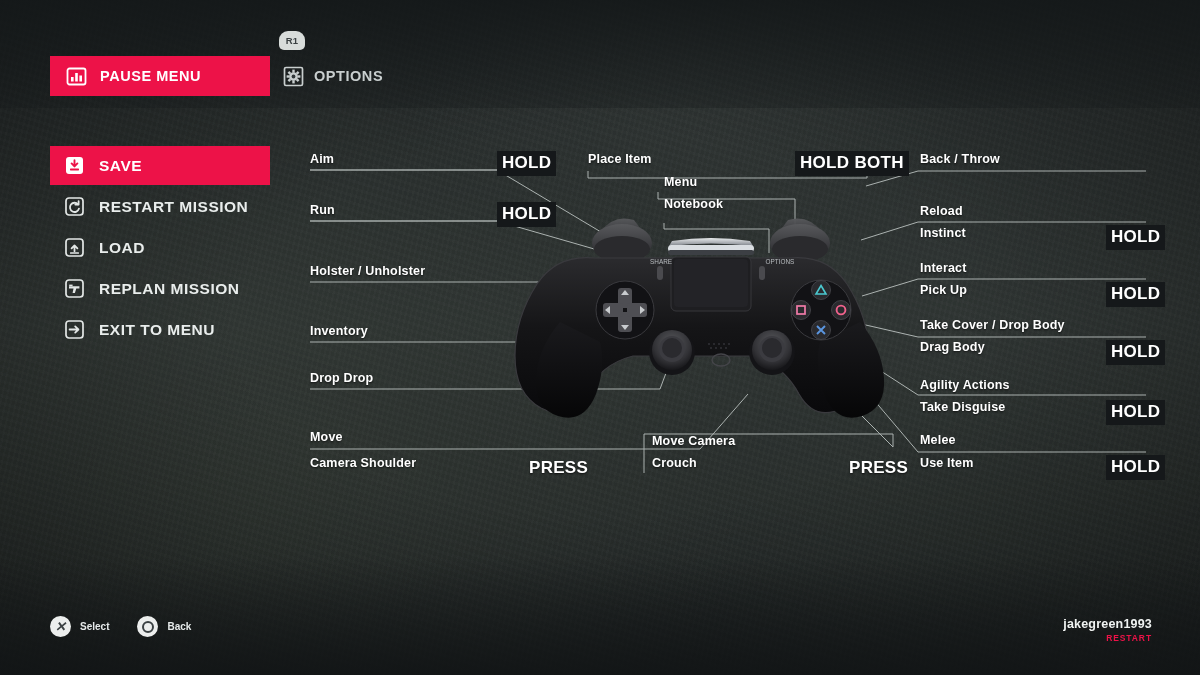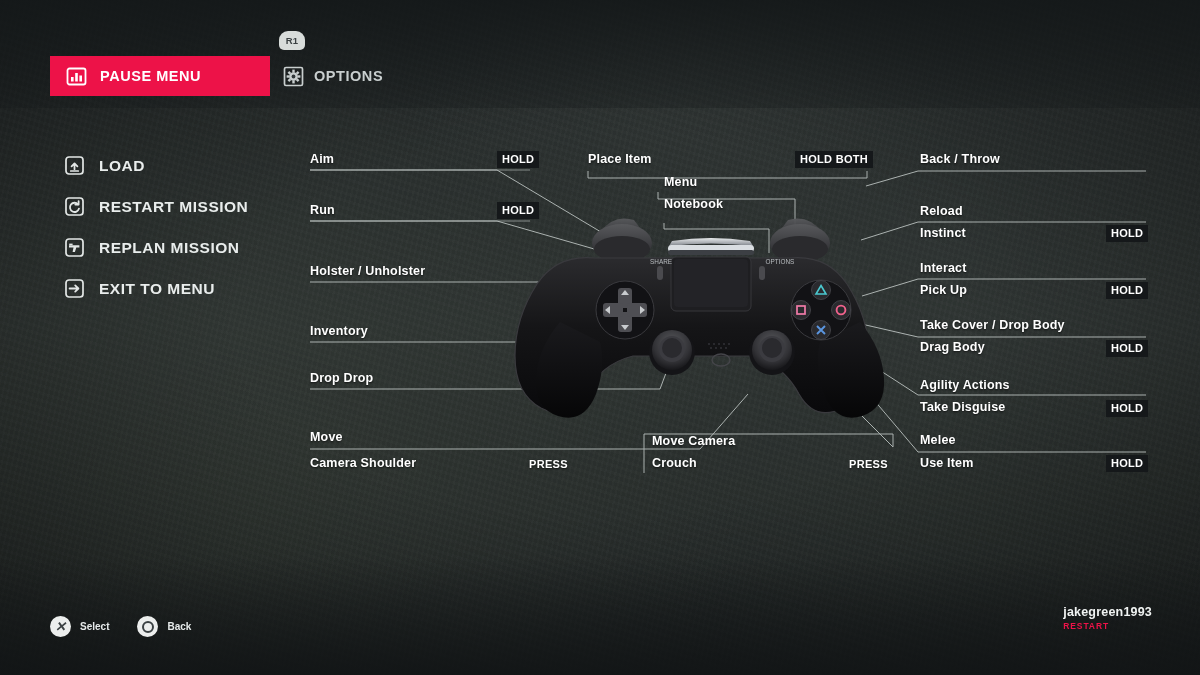--- a/index.html
+++ b/index.html
@@ -74,38 +74,38 @@
   .mico { width:21px; height:21px; flex:0 0 21px; position:relative; }
   .mico svg { display:block; }
 
   
   .lbl {
     position:absolute; color:#fff; font-size:12.5px; font-weight:bold;
     letter-spacing:.18px; white-space:nowrap; text-shadow:0 1px 2px rgba(0,0,0,.65);
   }
   .tag {
     position:absolute; background:#15181a; color:#fff;
-    font-size:11px; font-weight:bold; letter-spacing:.3px;
+    font-size:17px; font-weight:bold; letter-spacing:.3px;
     padding:2px 5px 2.5px; white-space:nowrap;
   }
   .tag.plain { background:transparent; text-shadow:0 1px 2px rgba(0,0,0,.7); }
 
   
   #btmHints { position:absolute; left:50px; bottom:38px; display:flex; gap:28px; align-items:center; }
   .hint { display:flex; align-items:center; gap:9px; }
   .hint .ht { color:#e6eaea; font-size:10px; font-weight:bold; }
   .padbtn { width:21px; height:21px; border-radius:50%; background:#eceeed; position:relative; }
   .padbtn.ring { background:#eceeed; }
   .padbtn i {
     position:absolute; inset:0; display:flex; align-items:center; justify-content:center;
     color:#3b4143; font-size:13px; font-weight:bold;
   }
   .padbtn.ring i { border:2px solid #3b4143; border-radius:50%; width:12px; height:12px; margin:4.5px; }
 
-  #userBox { position:absolute; right:48px; bottom:44px; text-align:left;margin-left:20px; }
+  #userBox { position:absolute; right:48px; bottom:32px; text-align:right;margin-left:20px; }
   #userBox .un { color:#f0f3f2; font-size:12.5px; font-weight:bold; letter-spacing:.2px; }
   #userBox .st { color:#ED1248; font-size:8.5px; font-weight:bold; letter-spacing:.9px; margin-top:2px; }
 </style>
 </head>
 <body>
 
 <div id="bg"></div>
 <div id="bgTex"></div>
 <div id="bgDark"></div>
 <div id="bgVig"></div>
@@ -142,41 +142,51 @@
         <rect x="5.2" y="12.8" width="2.4" height="2.8" transform="rotate(45 6.4 14.2)"></rect>
       </g>
       <circle cx="10.5" cy="10.5" r="1.9" fill="#2f3638"></circle>
     </svg>
   </span>
   <span class="tl">OPTIONS</span>
 </div>
 
 <div id="sidebar">
 
+  <div class="mi active">
+    <span class="mico">
+      <svg width="21" height="21" viewBox="0 0 21 21">
+        <rect x="2" y="2" width="17" height="17" rx="3" fill="#fff"></rect>
+        <path d="M10.5 5.2v5.6M7.6 8.4l2.9 3 2.9-3" stroke="#ED1248" stroke-width="1.9" fill="none" stroke-linecap="round" stroke-linejoin="round"></path>
+        <rect x="6" y="13.5" width="9" height="1.9" rx=".6" fill="#ED1248"></rect>
+      </svg>
+    </span>
+    <span class="ml">SAVE</span>
+  </div>
+
+  <div class="mi">
+    <span class="mico">
+      <svg width="21" height="21" viewBox="0 0 21 21">
+        <rect x="2" y="2" width="17" height="17" rx="3" fill="none" stroke="#e3e7e6" stroke-width="1.7"></rect>
+        <path d="M14 8.3a4.6 4.6 0 1 0 1 4.3" stroke="#e3e7e6" stroke-width="1.8" fill="none" stroke-linecap="round"></path>
+        <path d="M14.6 5.2v3.4h-3.3" stroke="#e3e7e6" stroke-width="1.8" fill="none" stroke-linecap="round" stroke-linejoin="round"></path>
+      </svg>
+    </span>
+    <span class="ml">RESTART MISSION</span>
+  </div>
 
   <div class="mi">
     <span class="mico">
       <svg width="21" height="21" viewBox="0 0 21 21">
         <rect x="2" y="2" width="17" height="17" rx="3" fill="none" stroke="#e3e7e6" stroke-width="1.7"></rect>
         <path d="M10.5 14.2V8.6M7.6 11.4l2.9-3 2.9 3" stroke="#e3e7e6" stroke-width="1.8" fill="none" stroke-linecap="round" stroke-linejoin="round"></path>
         <rect x="6" y="15.2" width="9" height="1.6" rx=".5" fill="#e3e7e6"></rect>
       </svg>
     </span>
     <span class="ml">LOAD</span>
-  </div>
-
-  <div class="mi">
-    <span class="mico">
-      <svg width="21" height="21" viewBox="0 0 21 21">
-        <rect x="2" y="2" width="17" height="17" rx="3" fill="none" stroke="#e3e7e6" stroke-width="1.7"></rect>
-        <path d="M14 8.3a4.6 4.6 0 1 0 1 4.3" stroke="#e3e7e6" stroke-width="1.8" fill="none" stroke-linecap="round"></path>
-        <path d="M14.6 5.2v3.4h-3.3" stroke="#e3e7e6" stroke-width="1.8" fill="none" stroke-linecap="round" stroke-linejoin="round"></path>
-      </svg>
-    </span>
-    <span class="ml">RESTART MISSION</span>
   </div>
 
   <div class="mi">
     <span class="mico">
       <svg width="21" height="21" viewBox="0 0 21 21">
         <rect x="2" y="2" width="17" height="17" rx="3" fill="none" stroke="#e3e7e6" stroke-width="1.7"></rect>
         <path d="M5 8.2h10.4v2.4h-3.1l-1.4 4.3H8.6l.9-4.3H5z" fill="#e3e7e6"></path>
         <rect x="5.2" y="6.6" width="3.4" height="1.5" fill="#e3e7e6"></rect>
       </svg>
     </span>

